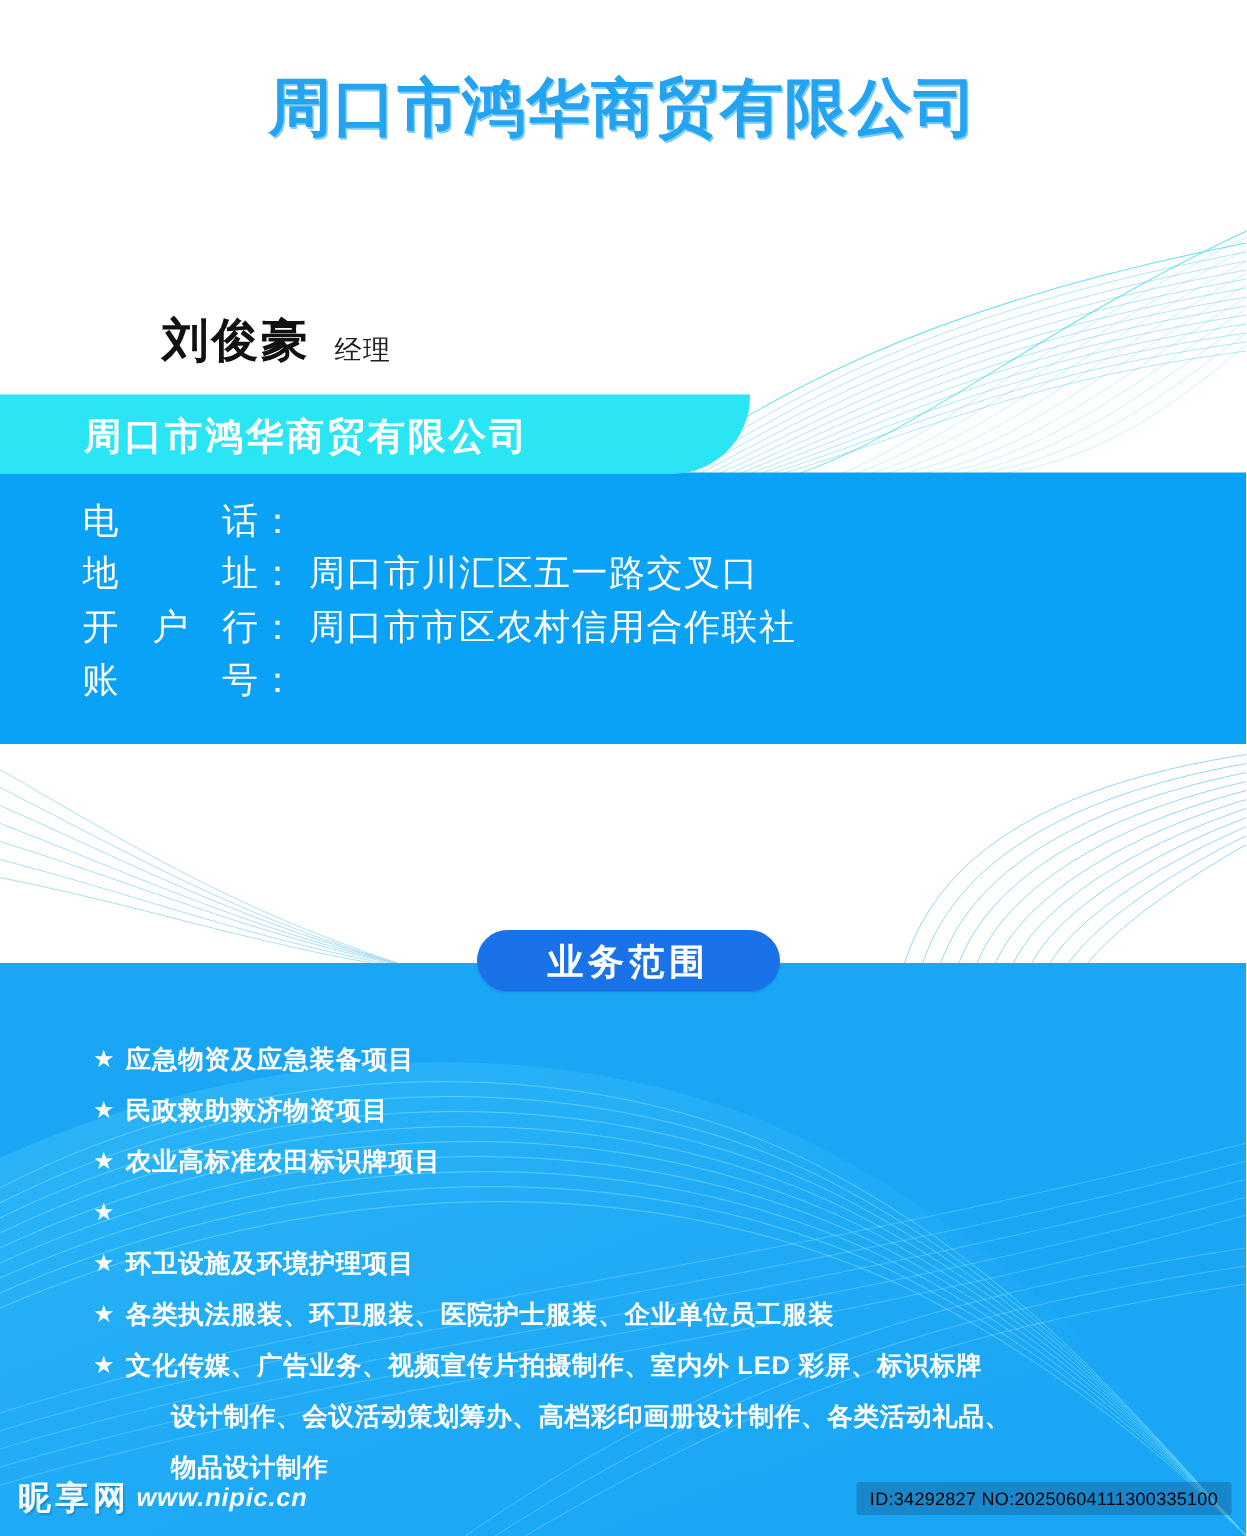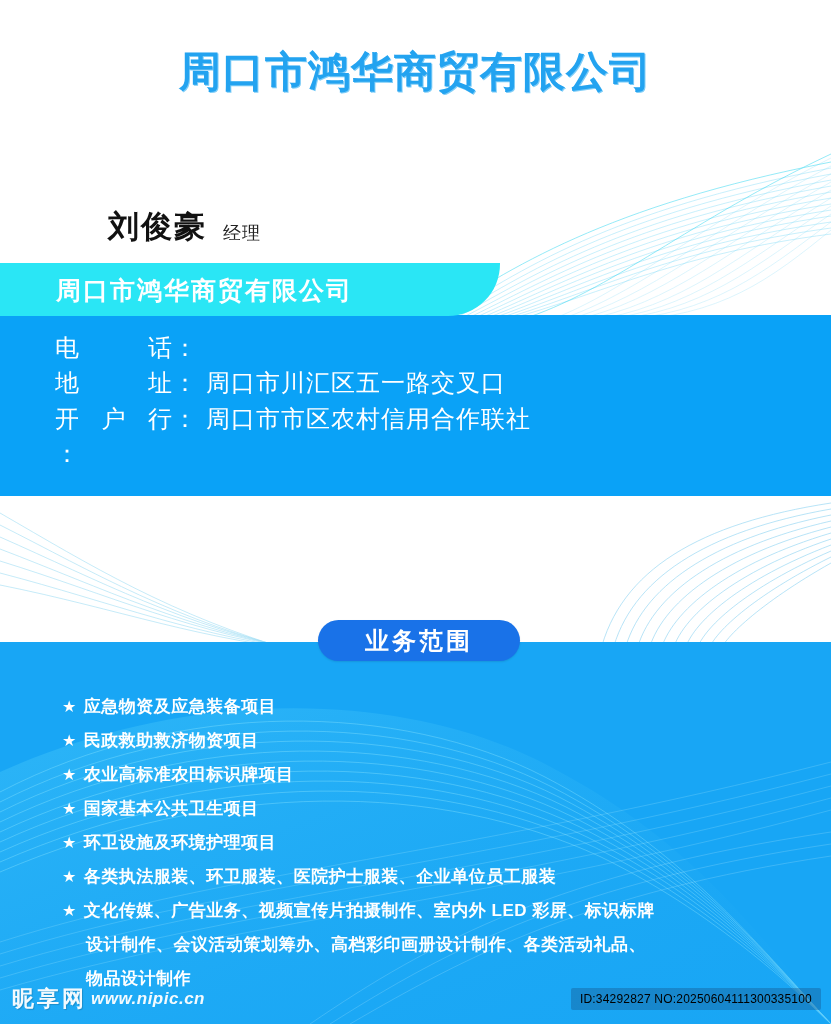--- a/index.html
+++ b/index.html
@@ -166,21 +166,21 @@
     line-height:34px;
     letter-spacing:0.5px;
     white-space:nowrap;
   }
   .scope-star{
     margin-right:7px;
     font-size:16px;
     line-height:34px;
   }
   .scope-cont{
-    padding-left:86px;
+    padding-left:114px;
     color:#ffffff;
     font-size:17px;
     font-weight:bold;
     line-height:34px;
     letter-spacing:0.5px;
     white-space:nowrap;
   }
 
   
   .footer-mark{
@@ -279,20 +279,21 @@
         <span class="c-label">地址</span>
         <span class="c-colon">：</span>
         <span>周口市川汇区五一路交叉口</span>
       </div>
       <div class="c-row">
         <span class="c-label">开户行</span>
         <span class="c-colon">：</span>
         <span>周口市市区农村信用合作联社</span>
       </div>
       <div class="c-row">
+        <span class="c-label">账号</span>
         <span class="c-colon">：</span>
         <span></span>
       </div>
     </div>
   </div>
 
   <svg class="wave-layer wave-mid" viewBox="0 0 831 160" preserveAspectRatio="none">
     <g fill="none" stroke="#8ed6f2" stroke-width="0.6" opacity="0.85">
       <path d="M0,18 C90,70 170,120 300,158"></path>
       <path d="M0,30 C95,78 175,126 305,158"></path>
@@ -359,21 +360,20 @@
       <div class="scope-item">
         <span class="scope-star">★</span>
         <span>民政救助救济物资项目</span>
       </div>
       <div class="scope-item">
         <span class="scope-star">★</span>
         <span>农业高标准农田标识牌项目</span>
       </div>
       <div class="scope-item">
         <span class="scope-star">★</span>
-        <span>国家基本公共卫生项目</span>
       </div>
       <div class="scope-item">
         <span class="scope-star">★</span>
         <span>环卫设施及环境护理项目</span>
       </div>
       <div class="scope-item">
         <span class="scope-star">★</span>
         <span>各类执法服装、环卫服装、医院护士服装、企业单位员工服装</span>
       </div>
       <div class="scope-item">

